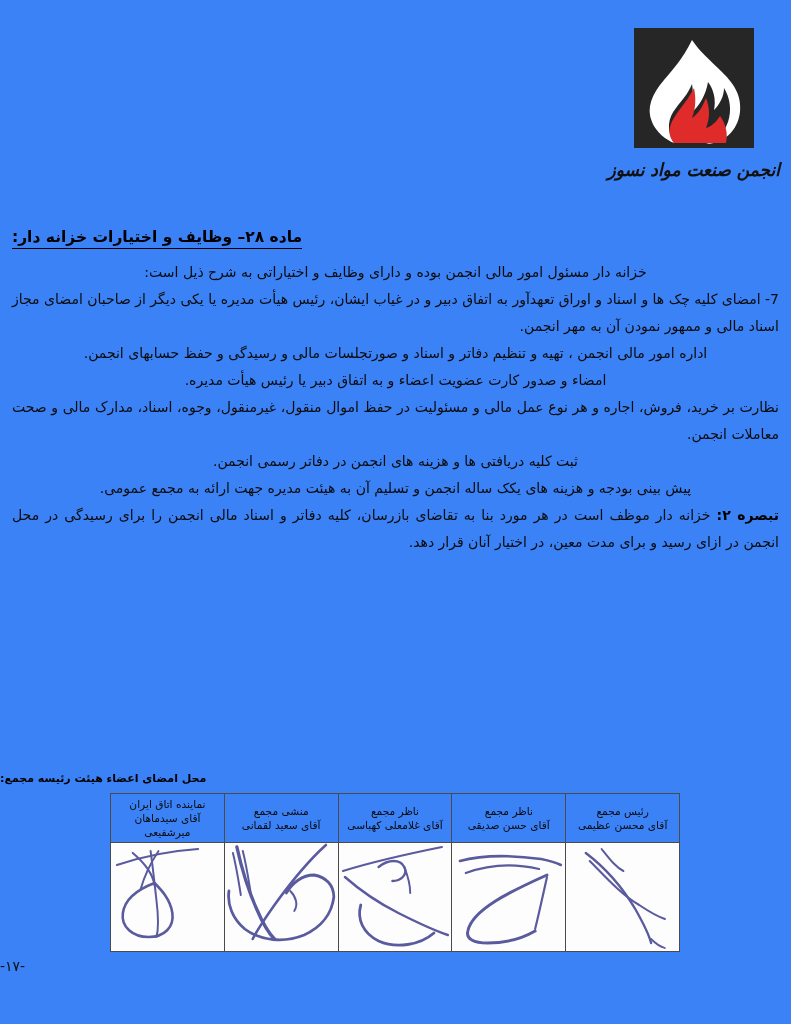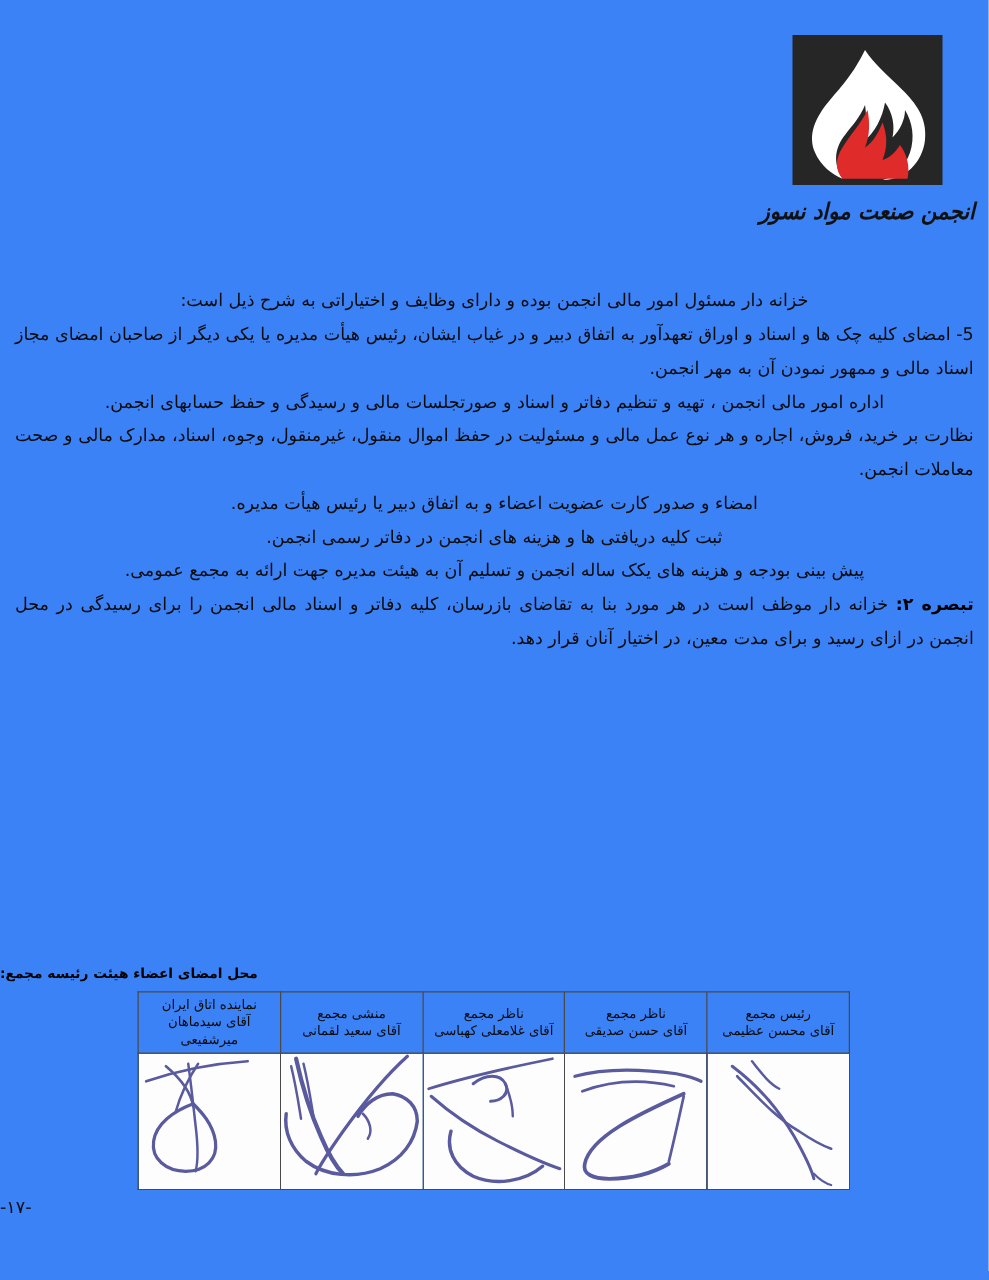--- a/index.html
+++ b/index.html
@@ -162,26 +162,29 @@
         <rect x="4" y="2" width="120" height="120" fill="#262626"></rect>
         <path d="M62 14 C 52 34, 44 42, 34 54 C 22 68, 16 82, 22 96 C 26 106, 36 114, 44 117 C 36 104, 38 92, 46 82 C 52 74, 58 68, 62 58 C 64 70, 62 78, 60 88 C 70 80, 76 68, 78 56 C 84 64, 86 74, 84 84 C 90 78, 94 70, 94 62 C 100 72, 102 84, 98 96 C 94 108, 84 116, 76 118 C 94 118, 108 104, 110 86 C 112 68, 102 56, 92 46 C 80 34, 70 26, 62 14 Z" fill="#ffffff"></path>
         <path d="M64 62 C 58 74, 50 82, 44 92 C 38 101, 38 110, 44 117 L 96 117 C 98 108, 96 98, 90 90 C 86 96, 82 100, 76 102 C 80 92, 80 82, 76 72 C 72 82, 68 88, 62 92 C 66 82, 66 72, 64 62 Z" fill="#e02b2b"></path>
       </svg>
     </div>
     <div class="logo-caption">انجمن صنعت مواد نسوز</div>
   </div>
 
   <div class="content">
 
+    <h1 class="section-title">
+      <span class="underlined">ماده ۲۸– وظایف و اختیارات خزانه دار:</span>
+    </h1>
 
     <p class="para center-end">خزانه دار مسئول امور مالی انجمن بوده و دارای وظایف و اختیاراتی به شرح ذیل است:</p>
-    <p class="para">5- امضای کلیه چک ها و اسناد و اوراق تعهدآور به اتفاق دبیر و در غیاب ایشان، رئیس هیأت مدیره یا یکی دیگر از صاحبان امضای مجاز اسناد مالی و ممهور نمودن آن به مهر انجمن.</p>
+    <p class="para">7- امضای کلیه چک ها و اسناد و اوراق تعهدآور به اتفاق دبیر و در غیاب ایشان، رئیس هیأت مدیره یا یکی دیگر از صاحبان امضای مجاز اسناد مالی و ممهور نمودن آن به مهر انجمن.</p>
     <p class="para center-end">اداره امور مالی انجمن ، تهیه و تنظیم دفاتر و اسناد و صورتجلسات مالی و رسیدگی و حفظ حسابهای انجمن.</p>
+    <p class="para center-end">امضاء و صدور کارت عضویت اعضاء و به اتفاق دبیر یا رئیس هیأت مدیره.</p>
     <p class="para">نظارت بر خرید، فروش، اجاره و هر نوع عمل مالی و مسئولیت در حفظ اموال منقول، غیرمنقول، وجوه، اسناد، مدارک مالی و صحت معاملات انجمن.</p>
-    <p class="para center-end">امضاء و صدور کارت عضویت اعضاء و به اتفاق دبیر یا رئیس هیأت مدیره.</p>
     <p class="para center-end">ثبت کلیه دریافتی ها و هزینه های انجمن در دفاتر رسمی انجمن.</p>
     <p class="para center-end">پیش بینی بودجه و هزینه های یکک ساله انجمن و تسلیم آن به هیئت مدیره جهت ارائه به مجمع عمومی.</p>
 
     <p class="para"><span class="lbl">تبصره ۲:</span> <span>خزانه دار موظف است در هر مورد بنا به تقاضای بازرسان، کلیه دفاتر و اسناد مالی انجمن را برای رسیدگی در محل انجمن در ازای رسید و برای مدت معین،  در اختیار آنان قرار دهد.</span></p>
   </div>
 
   <div class="sig-heading">
     <span class="inner">محل امضای اعضاء هیئت رئیسه مجمع:</span>
   </div>
 

